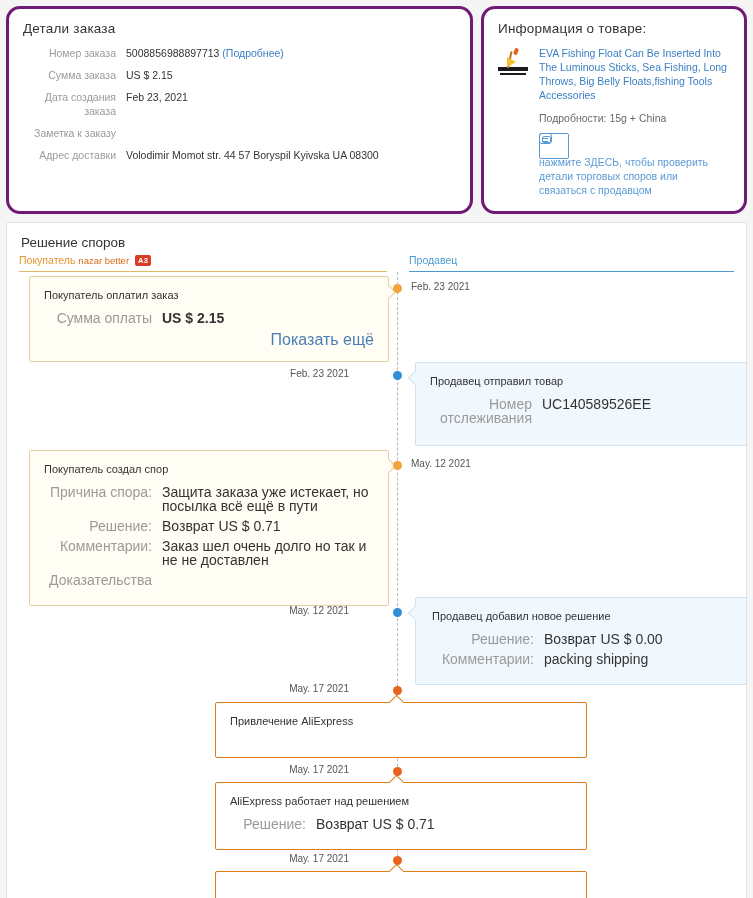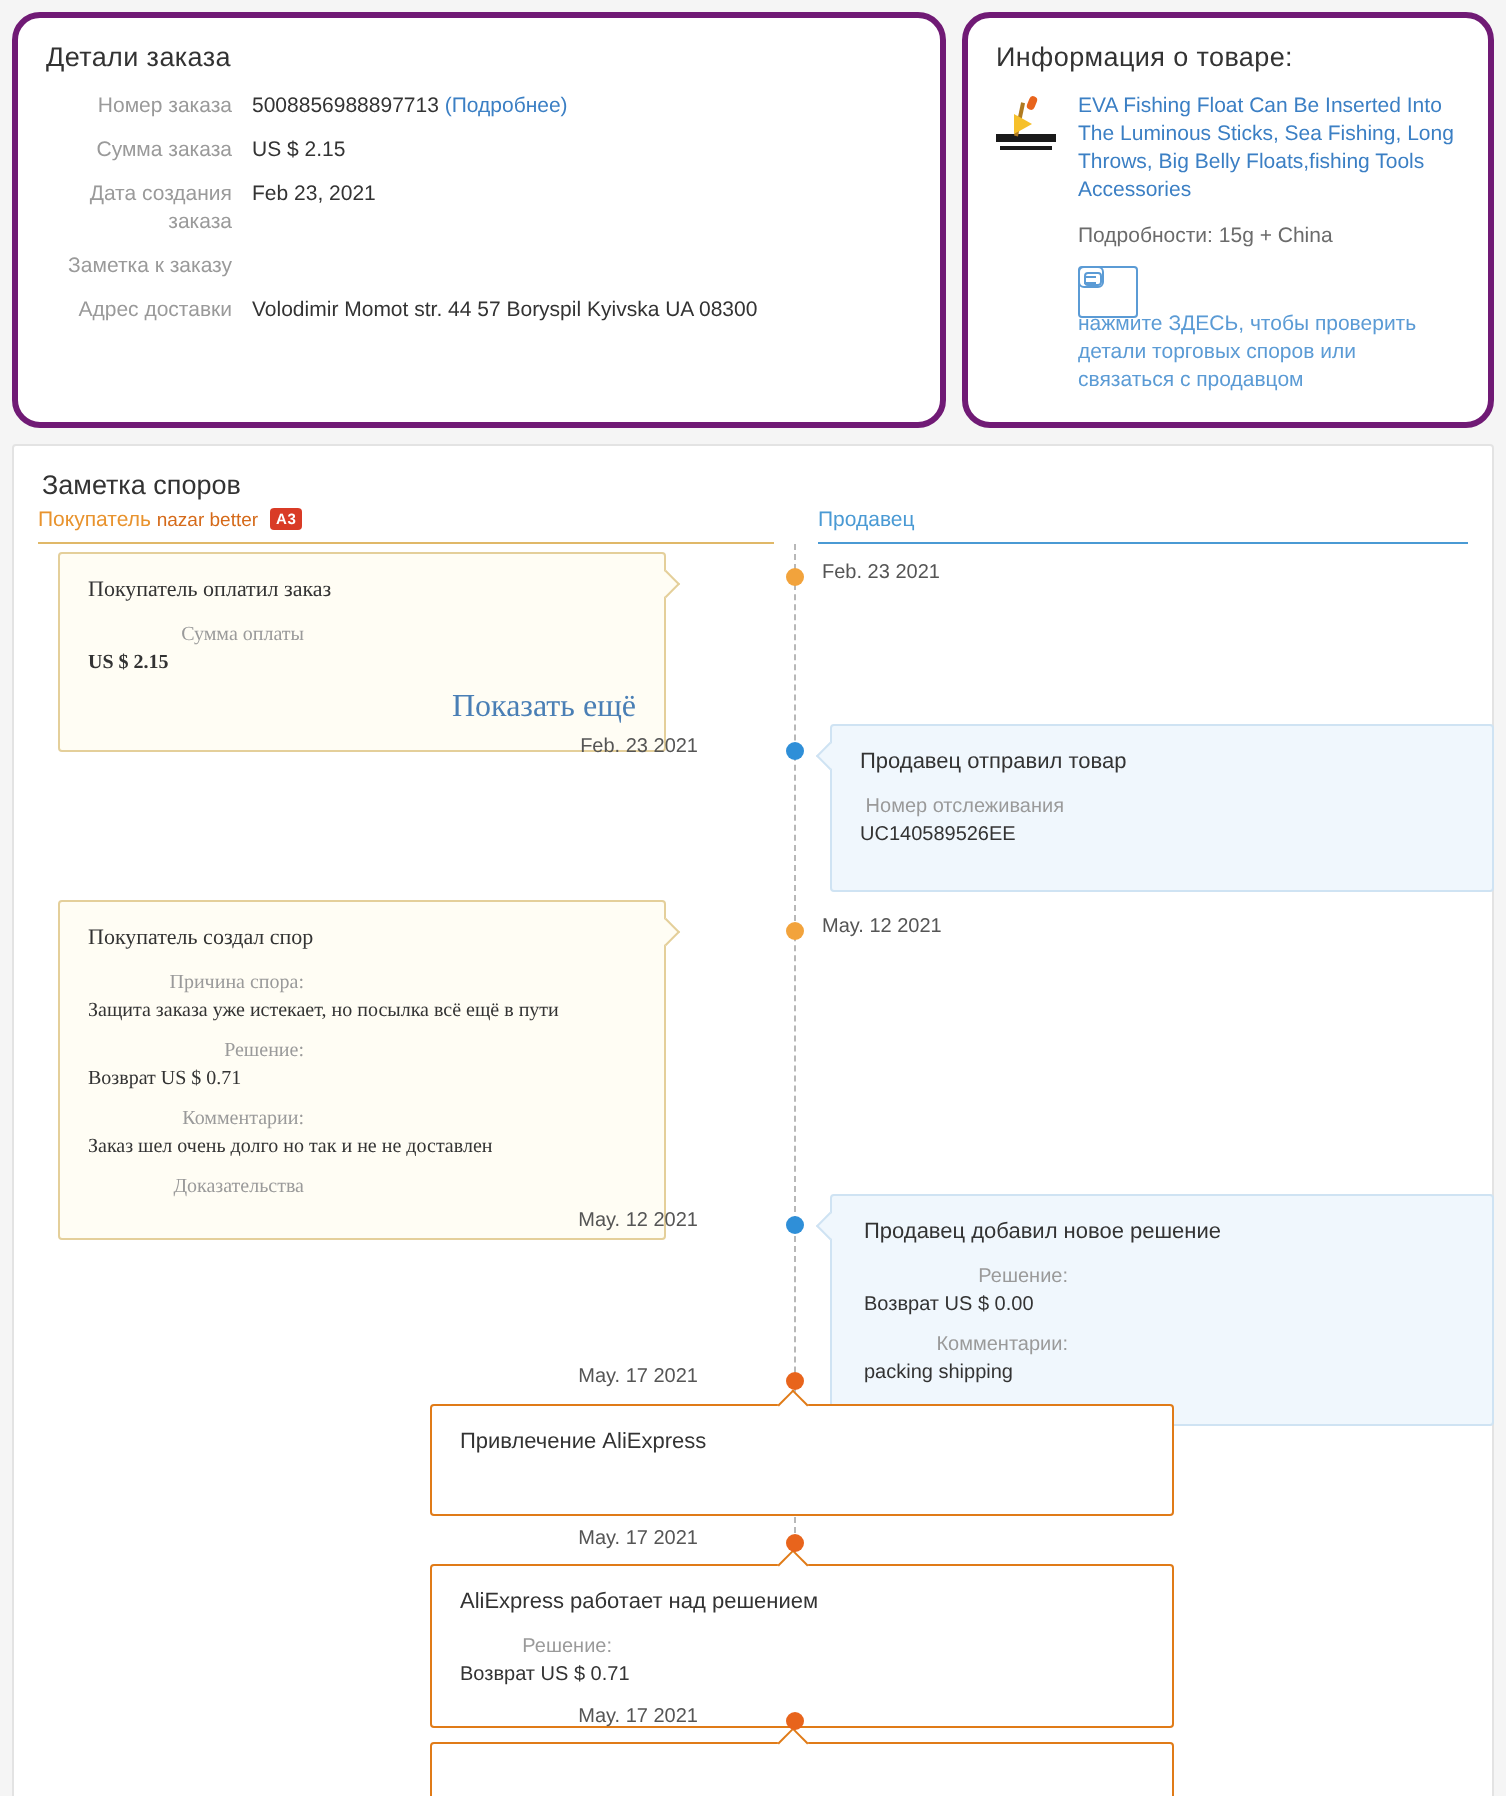--- a/index.html
+++ b/index.html
@@ -220,24 +220,23 @@
   .date.right { left: 392px; }
   .date.left  { right: 385px; text-align: right; }
 
   .card {
     position: absolute;
     border-radius: 2px;
     padding: 12px 14px 12px 14px;
   }
   .card.buyer {
     left: 10px;
-    width: 304px;
+    width: 360px;
     background: #fffdf4;
     border: 1px solid #e4cf9a;
-    font-family: Liberation Serif, serif;
   }
   .card.seller {
     left: 396px;
     width: 332px;
     background: #f0f7fd;
     border: 1px solid #cfe3f3;
   }
   .card.ali {
     left: 196px;
     width: 372px;
@@ -273,21 +272,21 @@
     background: #ffffff;
     border-top: 1px solid #e07b18;
     border-left: 1px solid #e07b18;
     transform: rotate(45deg);
   }
   .card-title {
     font-size: 11px;
     color: #333;
     margin-bottom: 10px;
   }
-  .card .kv { margin-bottom: 6px; font-size: 10px; flex-direction: column; }
+  .card .kv { margin-bottom: 6px; font-size: 14px; }
   .card .kv .k { width: 118px; min-width: 118px; }
   .card.seller .kv .k { width: 112px; min-width: 112px; }
   .card.ali .kv .k { width: 86px; min-width: 86px; }
   .show-more {
     text-align: right;
     font-size: 16px;
     color: #4a7fb5;
     margin-top: 4px;
   }
   .amount-strong { font-weight: 700; color: #222; }
@@ -351,21 +350,21 @@
             <span class="mini-ico refresh"></span>
             <span class="mini-ico card"></span>
           </div>
           <div class="prod-help">нажмите ЗДЕСЬ, чтобы проверить детали торговых споров или связаться с продавцом</div>
         </div>
       </div>
     </div>
   </div>
 
   <div class="history">
-    <div class="history-title">Заметка споров</div>
+    <div class="history-title">Решение споров</div>
 
     <div class="cols-head">
       <div class="col-buyer-head">
         <div class="head-label buyer">
           <span>Покупатель</span>
           <span class="uname">nazar better</span>
           <span class="badge-a3">A3</span>
         </div>
         <div class="rule-buyer"></div>
       </div>

